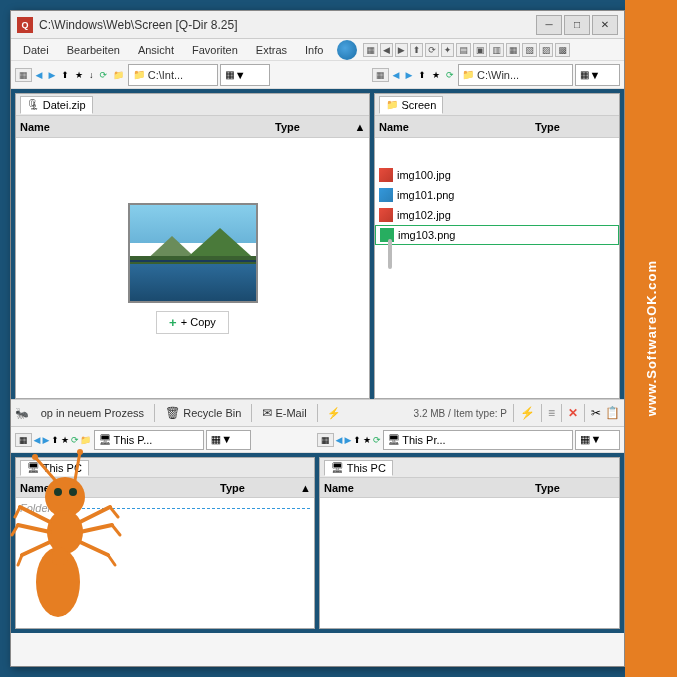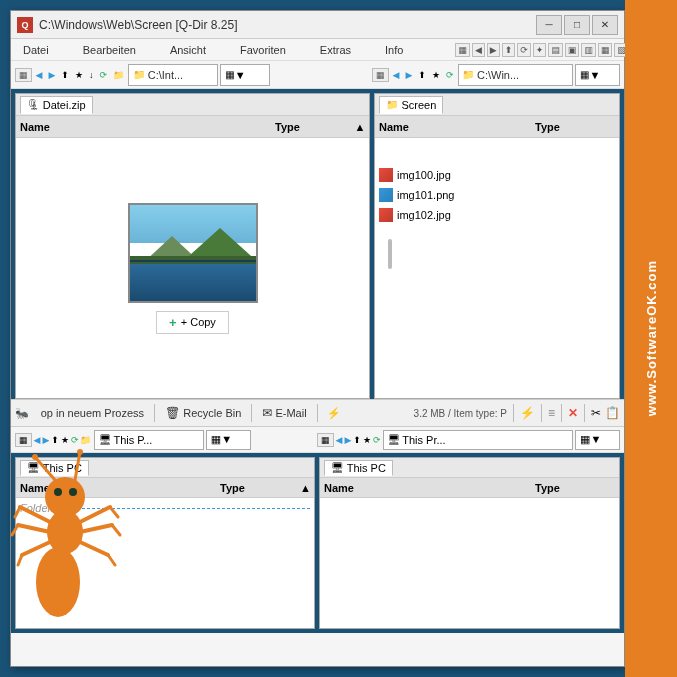--- a/index.html
+++ b/index.html
@@ -57,21 +57,21 @@
     }
 
     
     .menu-bar {
       background: #f5f5f5;
       height: 22px;
       display: flex;
       align-items: center;
       padding: 0 4px;
       border-bottom: 1px solid #ddd;
-      gap: 18px;
+      gap: 2px;
     }
     .menu-item {
       padding: 2px 8px;
       font-size: 11px;
       color: #333;
       cursor: pointer;
     }
     .menu-globe {
       width: 20px;
       height: 20px;
@@ -313,20 +313,24 @@
         <div class="file-item">
           <div class="file-icon png"></div>
           <span>img101.png</span>
         </div>
 
         <div class="file-item">
           <div class="file-icon jpg"></div>
           <span>img102.jpg</span>
         </div>
 
+        <div class="file-item" style="border:1px solid #27ae60;">
+          <div class="file-icon png highlighted"></div>
+          <span>img103.png</span>
+        </div>
 
 
       </div>
     </div>
   </div>
 
   <div style="position:absolute;left:375px;top:88px;width:8px;height:310px;display:flex;align-items:center;justify-content:center;z-index:3;">
     <div style="width:4px;height:30px;background:#bbb;border-radius:2px;"></div>
   </div>
 

